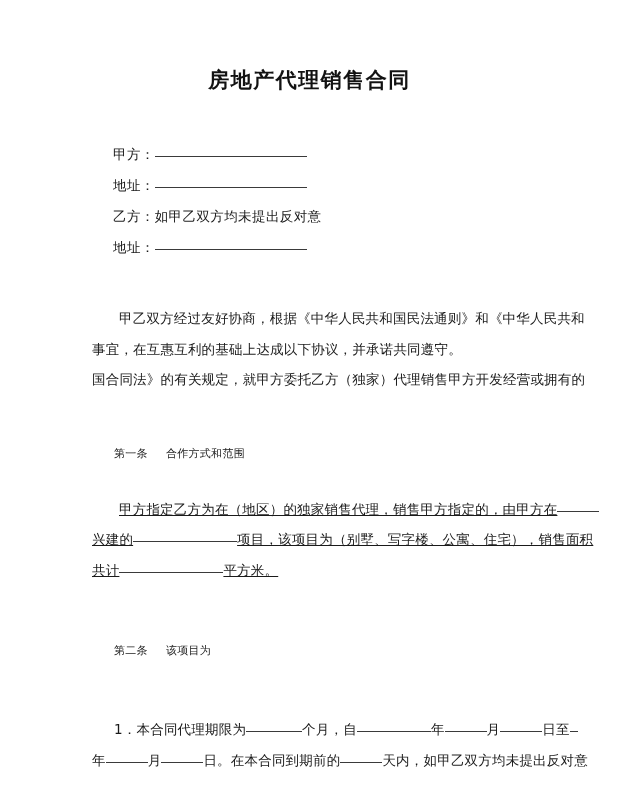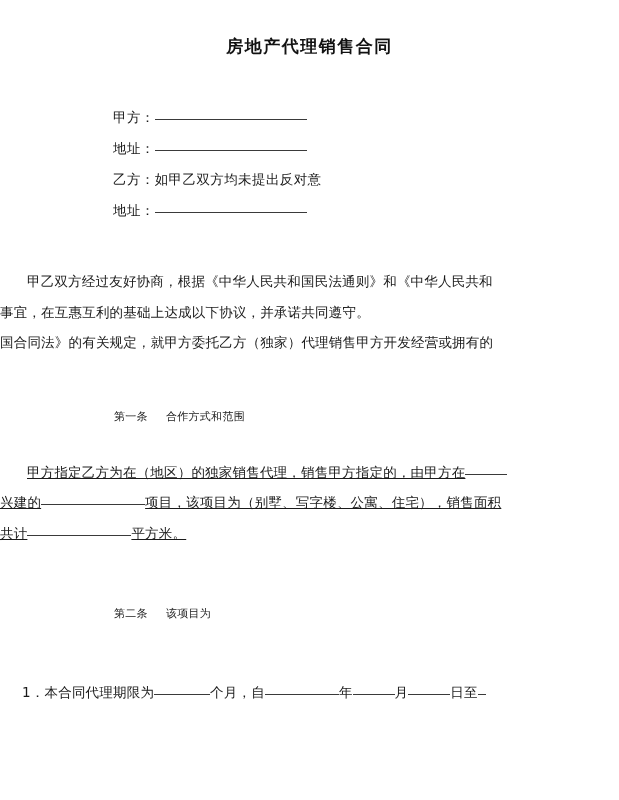--- a/index.html
+++ b/index.html
@@ -19,26 +19,26 @@
     position: relative;
     width: 619px;
     height: 800px;
     background: #ffffff;
     box-sizing: border-box;
   }
 
   
   .doc-title {
     text-align: center;
-    font-size: 17px;
+    font-size: 21px;
     font-weight: bold;
     letter-spacing: 1.5px;
     color: #121212;
     margin: 0;
-    padding-top: 36px;
+    padding-top: 68px;
     line-height: 1.2;
   }
 
   
   .party-block {
     margin-top: 46px;
     padding-left: 113px;
   }
   .party-row {
     font-size: 13.5px;
@@ -53,20 +53,21 @@
   .fill-line {
     display: inline-block;
     border-bottom: 1px solid #3a3a3a;
     vertical-align: 2px;
     height: 13px;
   }
   .fill-party { width: 152px; }
 
   
   .body-block {
+    padding-left: 92px;
     padding-right: 95px;
   }
   .para-line {
     font-size: 13.5px;
     line-height: 30.5px;
     color: #1a1a1a;
     white-space: nowrap;
     letter-spacing: 0.2px;
   }
   .indent2 {
@@ -148,15 +149,18 @@
   </div>
 
   <div class="section-head sec2-head">
     <span>第二条</span><span class="head-gap"></span><span>该项目为</span>
   </div>
 
   <div class="body-block sec2-body">
     <div class="para-line indent-num">
       <span>1．本合同代理期限为</span><span class="fill-line u-md"></span><span>个月，自</span><span class="fill-line u-lg"></span><span>年</span><span class="fill-line u-sm"></span><span>月</span><span class="fill-line u-sm"></span><span>日至</span><span class="fill-line u-end"></span>
     </div>
+    <div class="para-line">
+      <span>年</span><span class="fill-line u-sm"></span><span>月</span><span class="fill-line u-sm"></span><span>日。在本合同到期前的</span><span class="fill-line u-sm"></span><span>天内，如甲乙双方均未提出反对意</span>
+    </div>
   </div>
 
 </div>
 
 </body></html>

